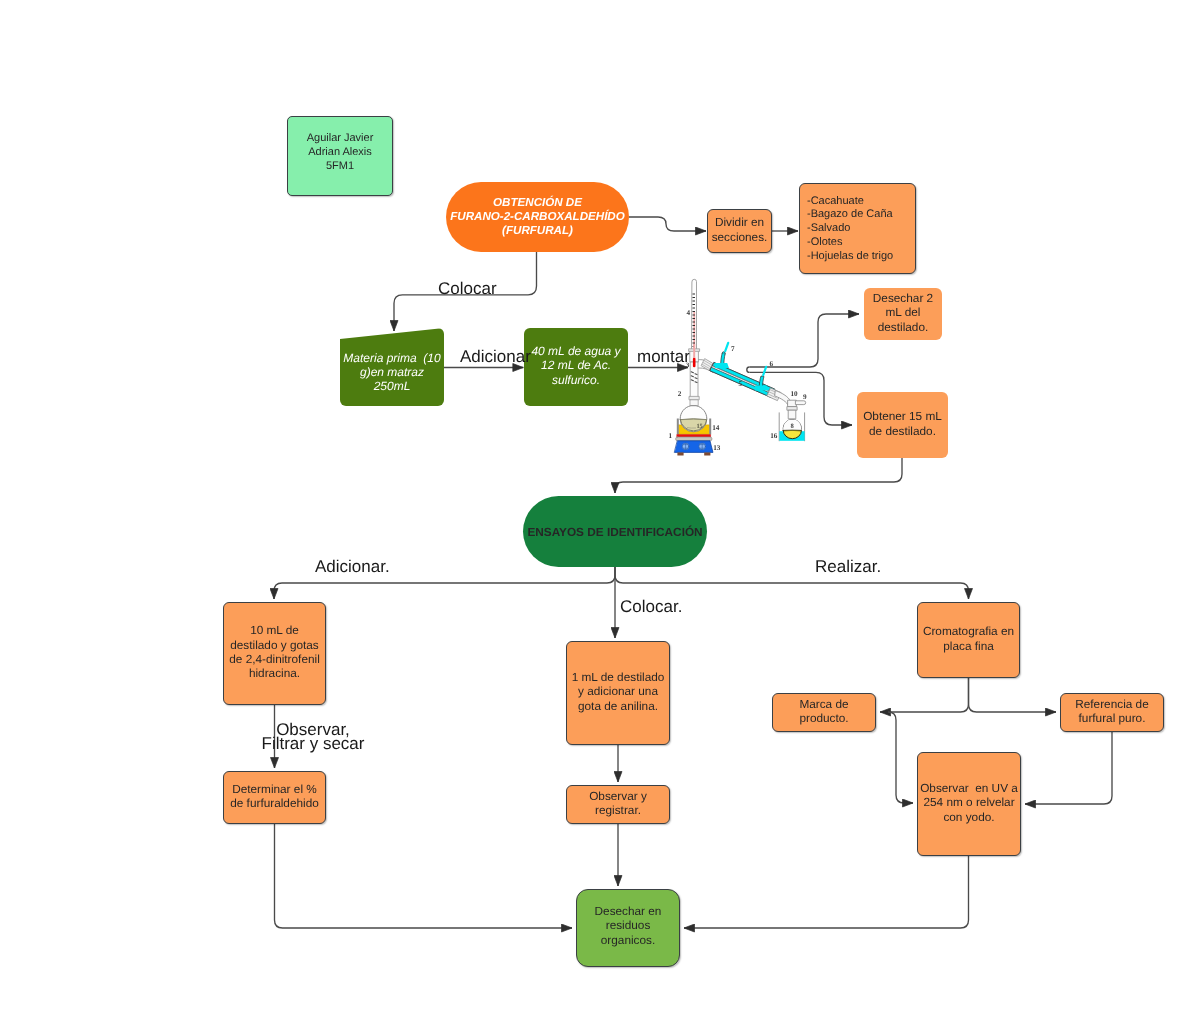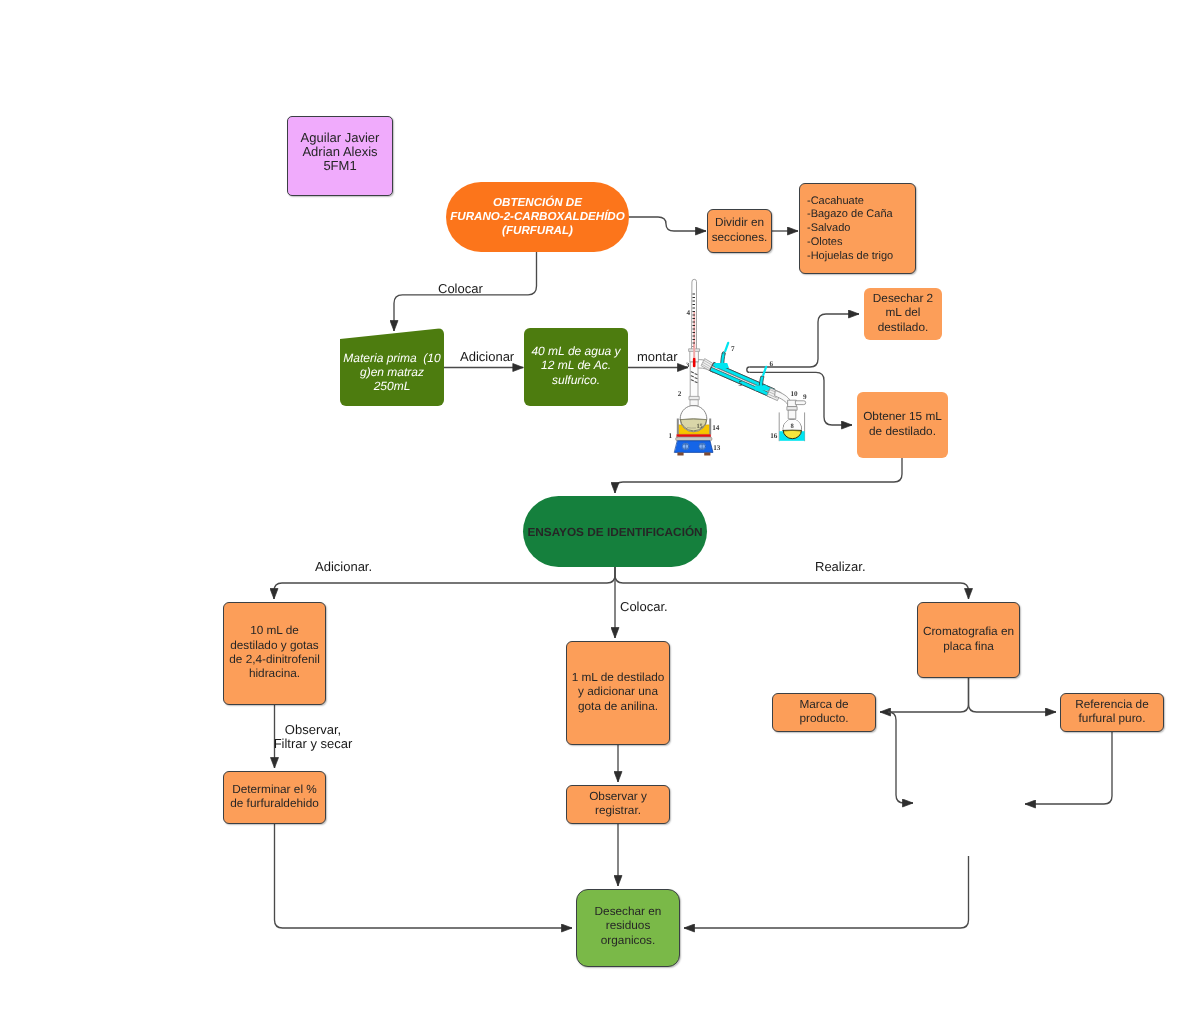--- a/index.html
+++ b/index.html
@@ -3,25 +3,25 @@
 <meta charset="utf-8">
 <style>
   html,body{margin:0;padding:0;background:#ffffff;}
   body{width:1200px;height:1009px;overflow:hidden;font-family:"Liberation Sans",sans-serif;
        -webkit-font-smoothing:antialiased;text-rendering:geometricPrecision;}
   svg text{-webkit-font-smoothing:antialiased;}
   #canvas{position:relative;width:1200px;height:1009px;background:#fff;}
   .node{position:absolute;box-sizing:border-box;display:flex;align-items:center;justify-content:center;}
   .node .t{display:block;width:100%;text-align:center;white-space:pre;}
   svg.links{position:absolute;left:0;top:0;width:1200px;height:1009px;}
-  .elabel{position:absolute;color:#1a1a1a;white-space:pre;line-height:14px;font-size:13px;}
+  .elabel{position:absolute;color:#1a1a1a;white-space:pre;line-height:14px;font-size:17px;}
   .elabel.ctr{text-align:center;transform:translateX(-50%);}
 
-  .nd-blue{background:#f0abfc;border:1.6px solid #3B4044;border-radius:5px;box-shadow:1px 1px 1.5px rgba(20,20,20,0.28);
-           color:#262626;font-size:13px;line-height:14px;padding-bottom:8px;}
+  .nd-blue{background:#86efac;border:1.6px solid #3B4044;border-radius:5px;box-shadow:1px 1px 1.5px rgba(20,20,20,0.28);
+           color:#262626;font-size:11px;line-height:14px;padding-bottom:8px;}
   .nd-pill{background:#FC751B;border-radius:36px;color:#fff;font-weight:bold;font-style:italic;
            font-size:11.6px;line-height:13.8px;letter-spacing:0;}
   .nd-pill .t{white-space:pre;font-style:italic;}
   .nd-pill2{background:#15803d;border-radius:36px;color:#262626;font-weight:bold;
             font-size:11.8px;letter-spacing:0;}
   .nd-olight{background:#FC9E59;border-radius:6px;color:#262626;font-size:11.8px;line-height:14.3px;padding-bottom:3px;}
   .nd-odark{background:#4d7c0f;border-radius:6px;color:#fff;font-style:italic;font-size:12px;line-height:14.2px;}
   .nd-green{background:#7AB948;border-radius:12px;color:#262626;font-size:11.8px;line-height:14.3px;}
   .bd{border:1.5px solid #3B4044;box-shadow:1px 1px 1.5px rgba(20,20,20,0.28);}
   .lf .t{text-align:left;padding-left:7px;font-size:11px;line-height:13.7px;padding-top:4px;}
@@ -146,20 +146,25 @@
   <div class="node nd-olight bd" style="left:772px;top:693px;width:104px;height:39px;">
     <span class="t">Marca de
 producto.</span>
   </div>
 
   <div class="node nd-olight bd" style="left:1060px;top:693px;width:104px;height:39px;">
     <span class="t">Referencia de
 furfural puro.</span>
   </div>
 
+  <div class="node nd-olight bd" style="left:917px;top:752px;width:104px;height:104px;">
+    <span class="t">Observar  en UV a
+254 nm o relvelar
+con yodo.</span>
+  </div>
 
   <div class="node nd-green bd" style="left:576px;top:889px;width:104px;height:78px;padding-bottom:5px;">
     <span class="t">Desechar en
 residuos
 organicos.</span>
   </div>
 
   <div class="elabel" style="left:438px;top:282px;">Colocar</div>
   <div class="elabel" style="left:460px;top:350px;">Adicionar</div>
   <div class="elabel" style="left:637px;top:350px;">montar</div>

